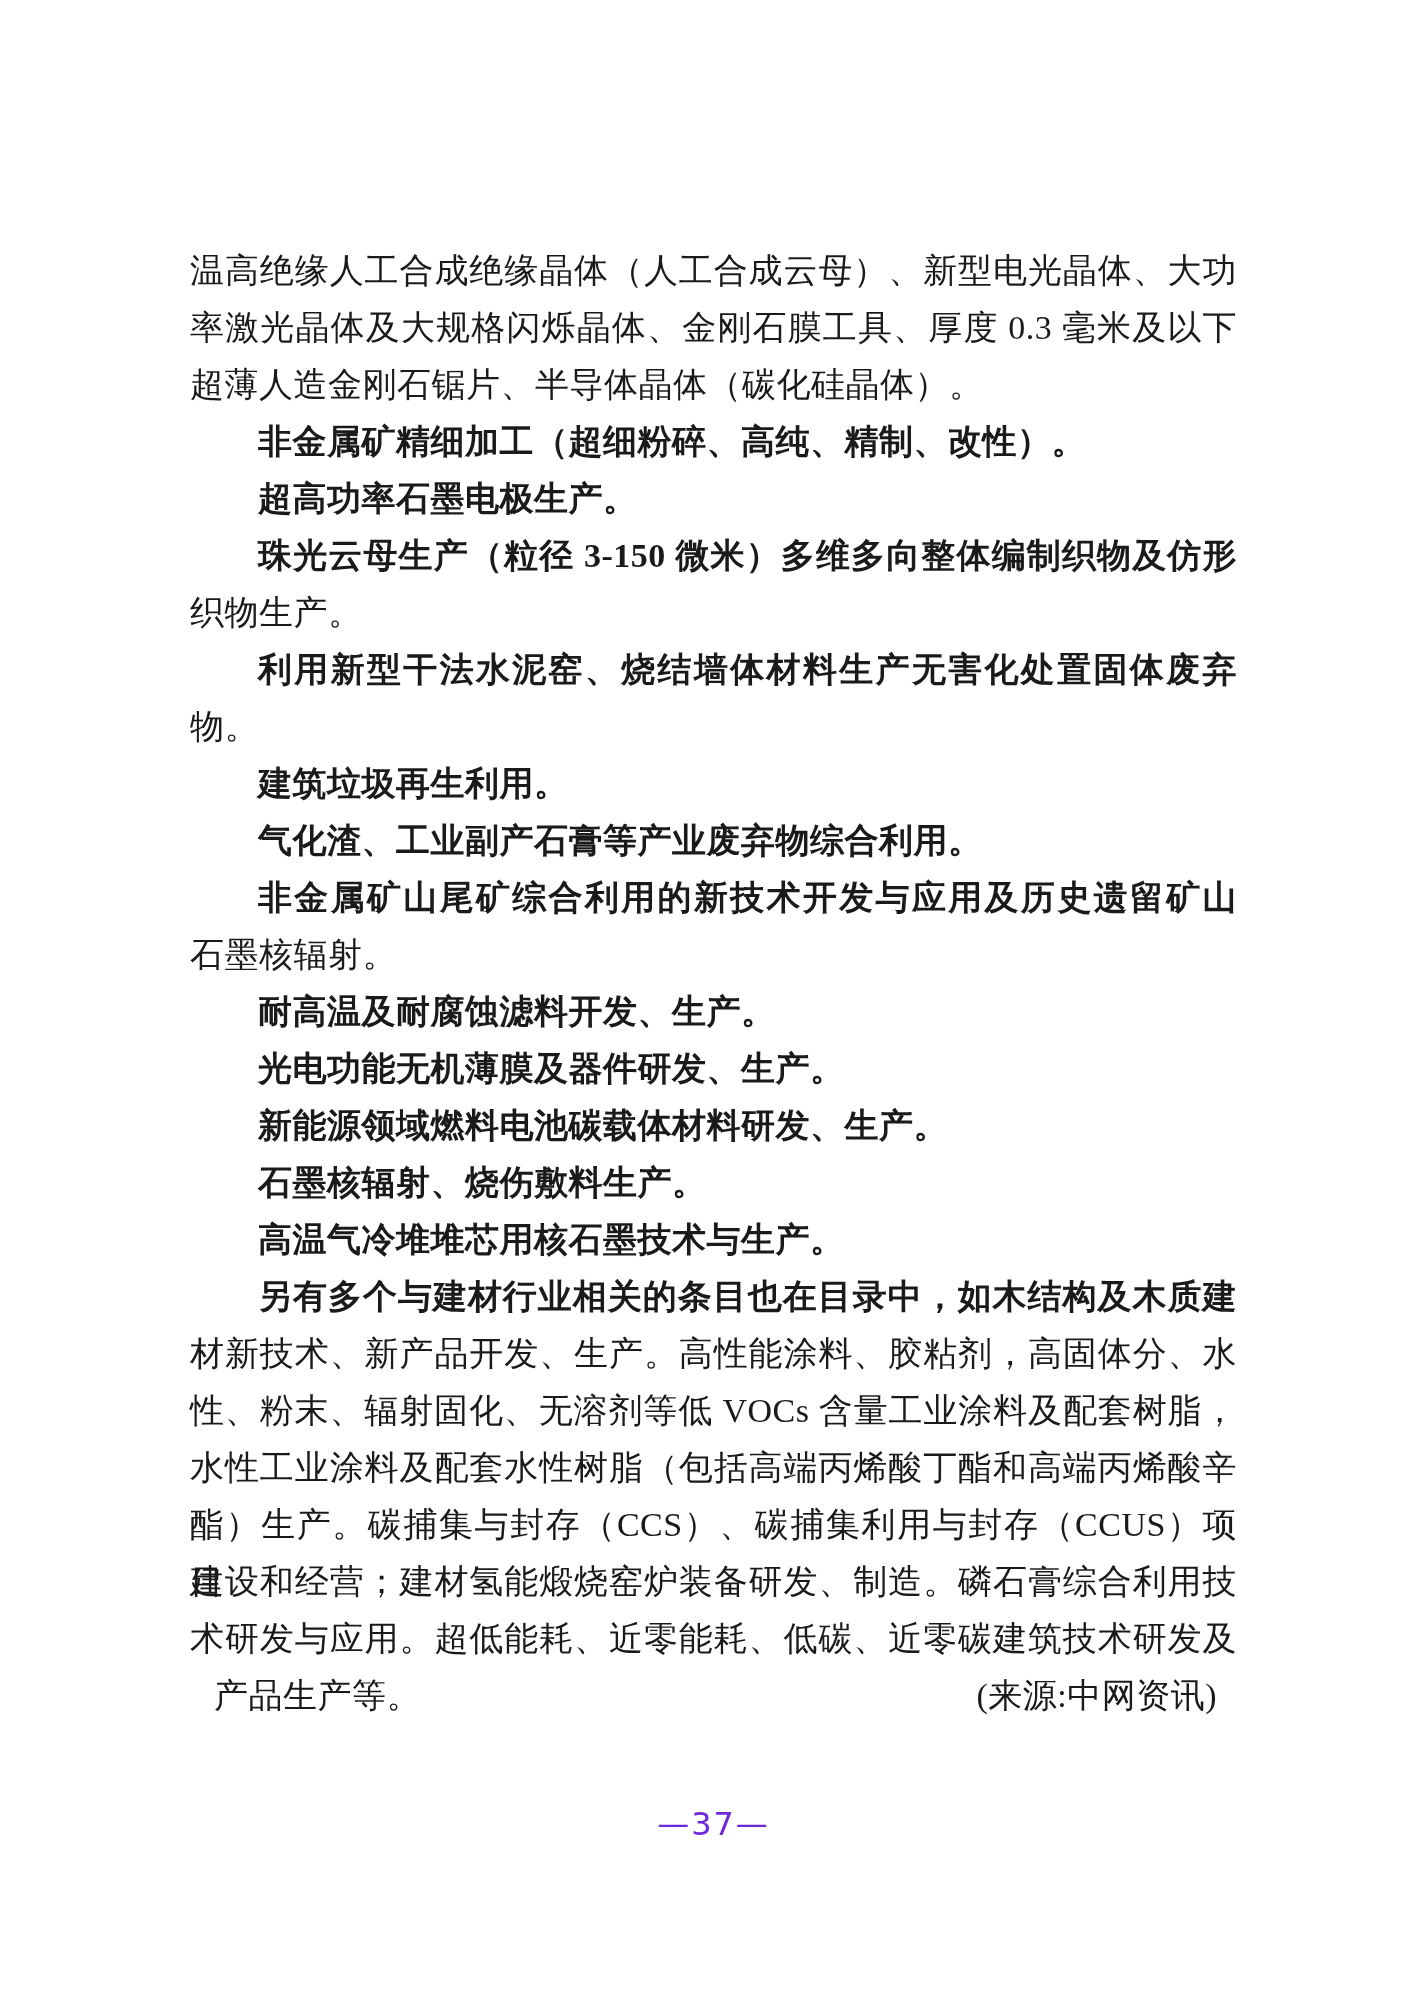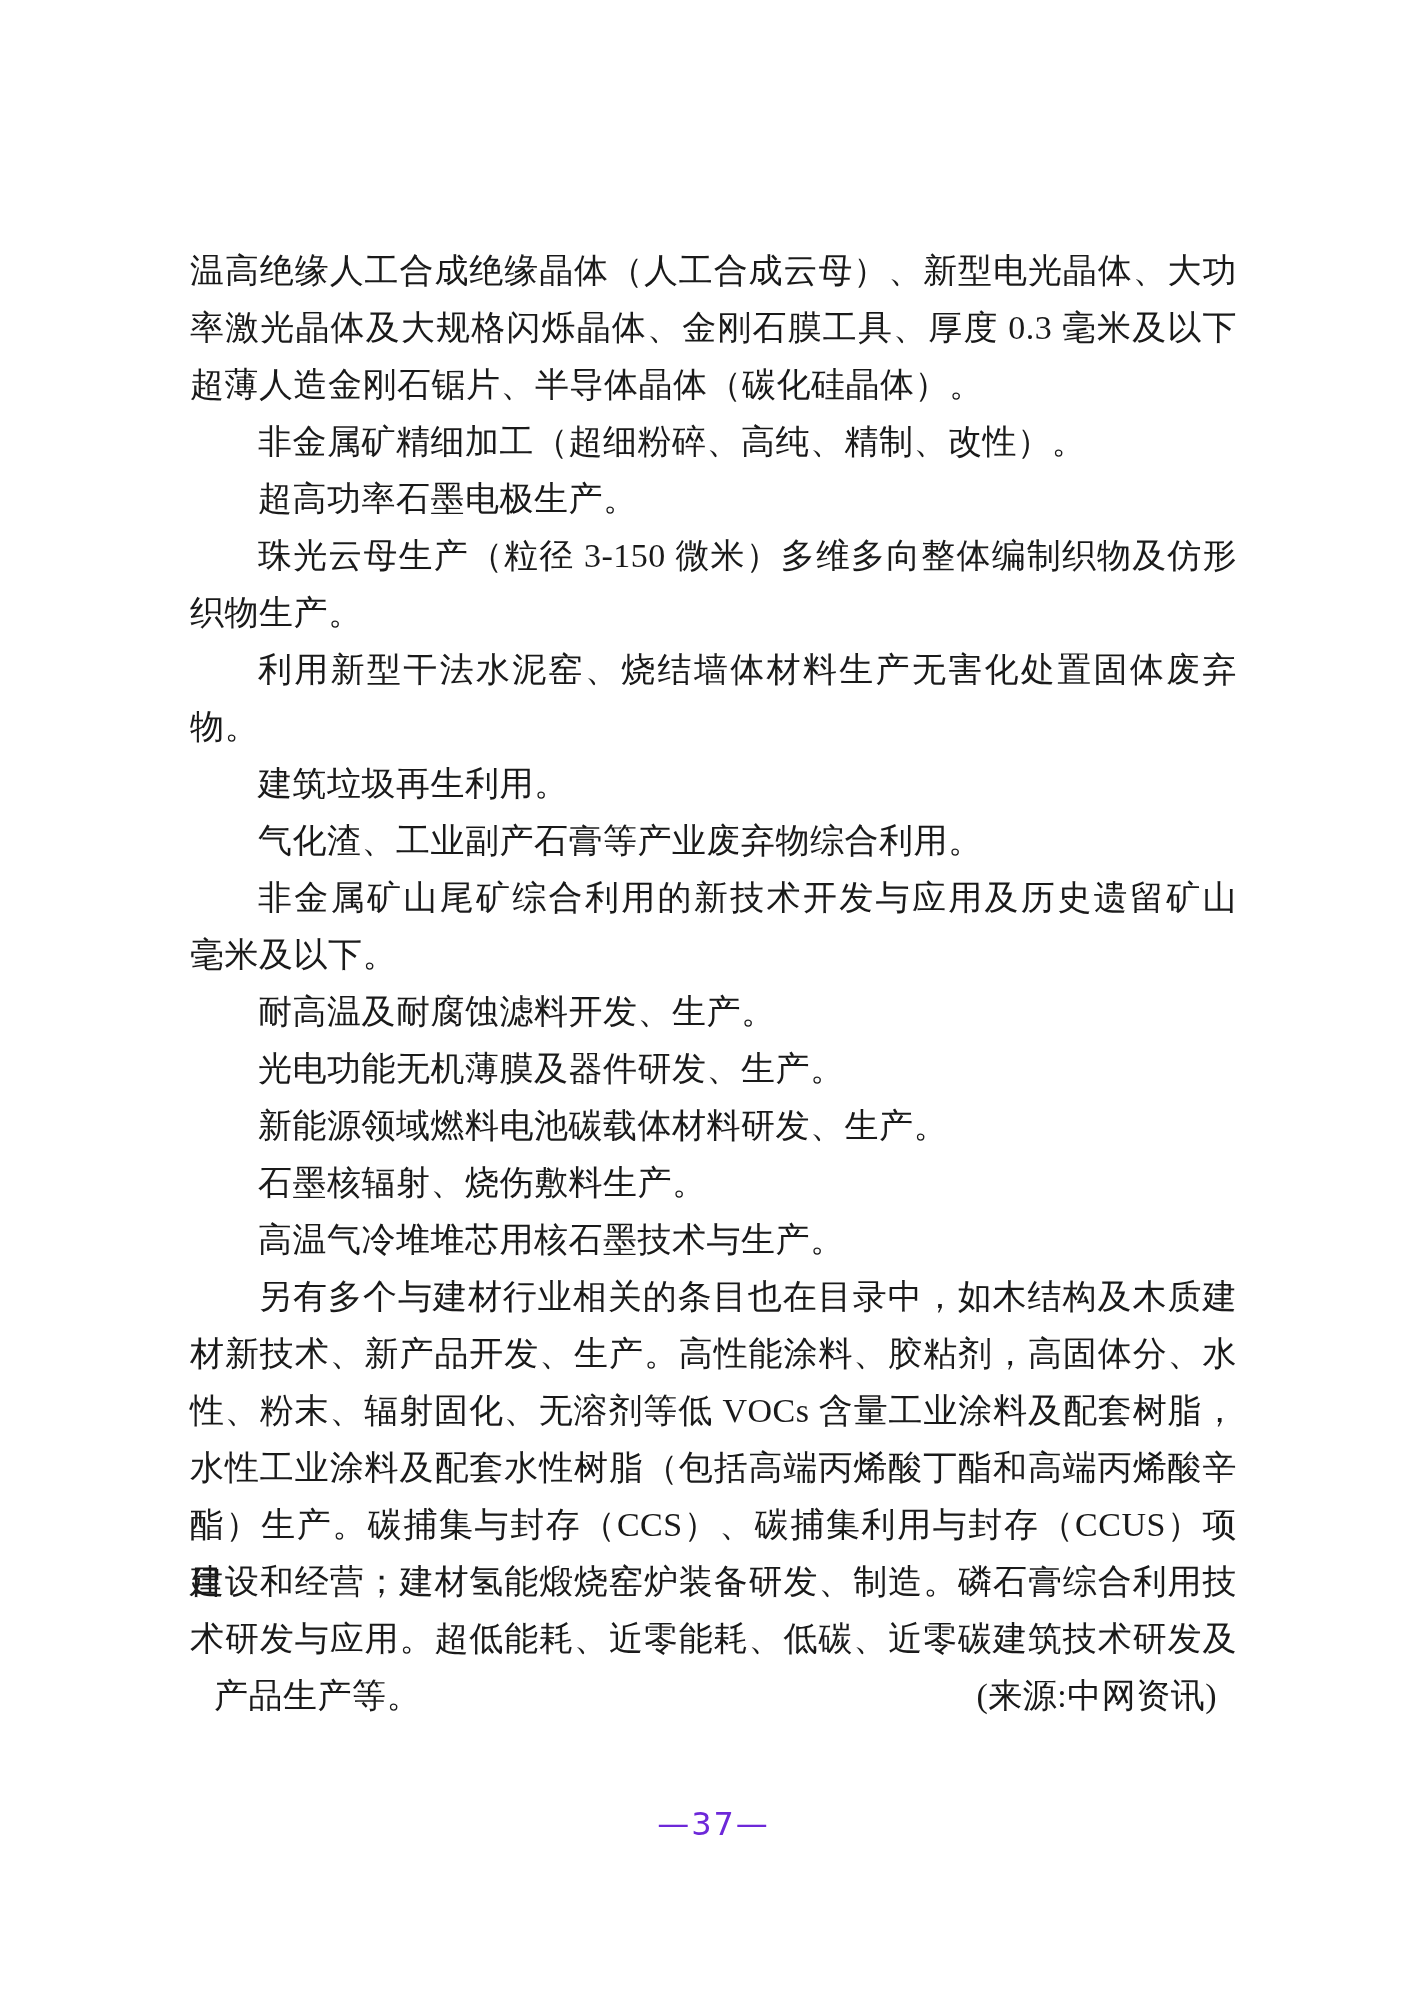--- a/index.html
+++ b/index.html
@@ -26,20 +26,21 @@
   }
   .line {
     font-size: 34px;
     line-height: 57px;
     height: 57px;
     white-space: nowrap;
     letter-spacing: 0.5px;
   }
   .line.indent {
     text-indent: 2em;
+    font-weight: bold;
   }
   .line.just {
     white-space: normal;
     text-align: justify;
     text-align-last: justify;
   }
   .line.split {
     display: flex;
     justify-content: space-between;
     align-items: baseline;
@@ -71,21 +72,21 @@
       <div class="line">超薄人造金刚石锯片、半导体晶体（碳化硅晶体）。</div>
       <div class="line indent">非金属矿精细加工（超细粉碎、高纯、精制、改性）。</div>
       <div class="line indent">超高功率石墨电极生产。</div>
       <div class="line indent just">珠光云母生产（粒径 3-150 微米）多维多向整体编制织物及仿形</div>
       <div class="line">织物生产。</div>
       <div class="line indent just">利用新型干法水泥窑、烧结墙体材料生产无害化处置固体废弃</div>
       <div class="line">物。</div>
       <div class="line indent">建筑垃圾再生利用。</div>
       <div class="line indent">气化渣、工业副产石膏等产业废弃物综合利用。</div>
       <div class="line indent just">非金属矿山尾矿综合利用的新技术开发与应用及历史遗留矿山</div>
-      <div class="line">毫米及以下。</div>
+      <div class="line">石墨核辐射。</div>
       <div class="line indent">耐高温及耐腐蚀滤料开发、生产。</div>
       <div class="line indent">光电功能无机薄膜及器件研发、生产。</div>
       <div class="line indent">新能源领域燃料电池碳载体材料研发、生产。</div>
       <div class="line indent">石墨核辐射、烧伤敷料生产。</div>
       <div class="line indent">高温气冷堆堆芯用核石墨技术与生产。</div>
       <div class="line indent just">另有多个与建材行业相关的条目也在目录中，如木结构及木质建</div>
       <div class="line just">材新技术、新产品开发、生产。高性能涂料、胶粘剂，高固体分、水</div>
       <div class="line just">性、粉末、辐射固化、无溶剂等低 VOCs 含量工业涂料及配套树脂，</div>
       <div class="line just">水性工业涂料及配套水性树脂（包括高端丙烯酸丁酯和高端丙烯酸辛</div>
       <div class="line just">酯）生产。碳捕集与封存（CCS）、碳捕集利用与封存（CCUS）项目</div>

